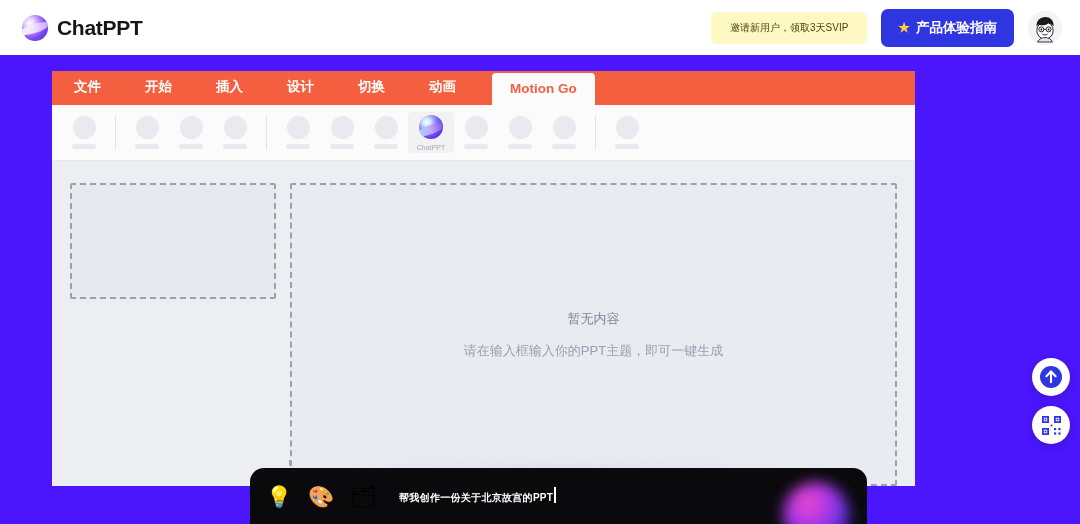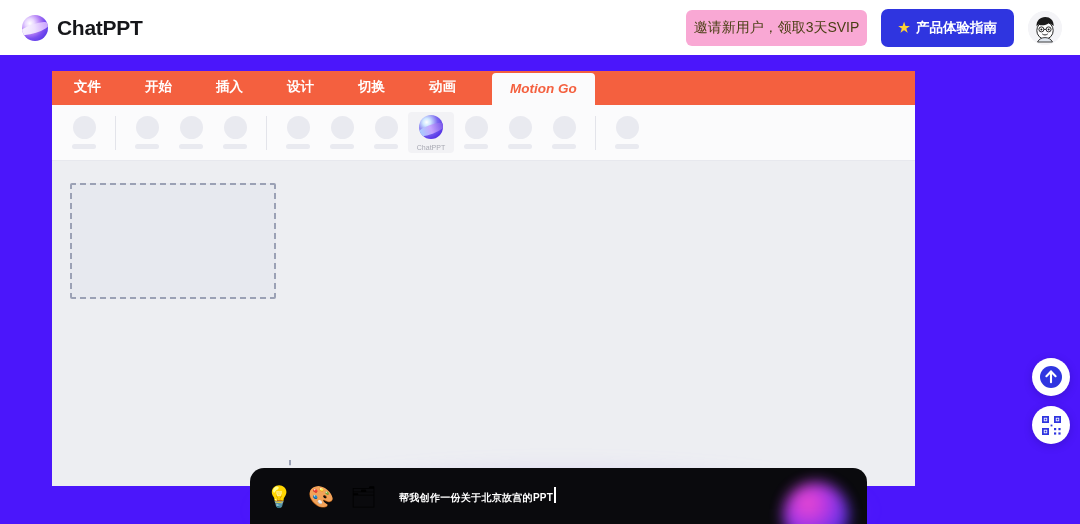--- a/index.html
+++ b/index.html
@@ -50,22 +50,22 @@
   }
   .nav-item.active { color:#15161a; font-weight:bold; }
   .nav-item.active::after {
     content:""; position:absolute; left:50%; transform:translateX(-50%);
     bottom:0; width:26px; height:3px; background:#15161a; border-radius:2px;
   }
   .header-right {
     margin-left:auto; display:flex; align-items:center; gap:14px; margin-right:18px;
   }
   .btn-invite {
-    background:#f9a8d4; color:#4a3f14;
-    font-size:14px; padding:9px 8px; border-radius:6px;
+    background:#fef9c3; color:#4a3f14;
+    font-size:10px; padding:9px 19px; border-radius:6px;
     border:none; cursor:pointer; white-space:nowrap;
   }
   .btn-guide {
     background:#2f35e0; color:#fff;
     font-size:13.5px; font-weight:bold; padding:10px 17px; border-radius:7px;
     border:none; cursor:pointer; white-space:nowrap;
     display:flex; align-items:center; gap:6px;
   }
   .star-icon { font-size:13px; color:#ffd233; line-height:1; }
   .avatar {
@@ -90,21 +90,20 @@
   .ribbon-tab {
     font-size:13.5px; color:#ffffff;
     padding:0 0 9px 0; margin:0 22px; cursor:pointer;
     font-weight:bold; white-space:nowrap;
   }
   .ribbon-tab:first-child { margin-left:22px; }
   .ribbon-tab.active {
     background:#fbfbfc; color:#f4603f;
     padding:8px 18px 9px 18px; margin:0 0 0 14px;
     border-radius:4px 4px 0 0;
-    font-style:italic;
   }
   
   .toolbar {
     height:56px; background:#fbfbfc;
     display:flex; align-items:center; padding:0 10px;
     border-bottom:1px solid #e7e8ee;
   }
   .tool-group { display:flex; align-items:center; }
   .tool-sep { width:1px; height:34px; background:#e3e4ea; margin:0 9px; }
   .tool {
@@ -302,20 +301,24 @@
     <div class="tool-group">
       <div class="tool">
         <div class="dot"></div>
         <div class="bar"></div>
       </div>
     </div>
   </div>
 
   <div class="editor-body">
     <div class="thumb-panel"></div>
+    <div class="slide-canvas">
+      <div class="empty-title">暂无内容</div>
+      <div class="empty-sub">请在输入框输入你的PPT主题，即可一键生成</div>
+    </div>
   </div>
 </div>
 
 <div class="float-stack">
   <div class="float-btn">
     <svg width="24" height="24" viewBox="0 0 24 24">
       <circle cx="12" cy="12" r="11" fill="#2f35e0"></circle>
       <path d="M12 6.6 L12 17.2" stroke="#fff" stroke-width="2.1" stroke-linecap="round"></path>
       <path d="M7.4 11.2 L12 6.6 L16.6 11.2" stroke="#fff" stroke-width="2.1" fill="none" stroke-linecap="round" stroke-linejoin="round"></path>
     </svg>

